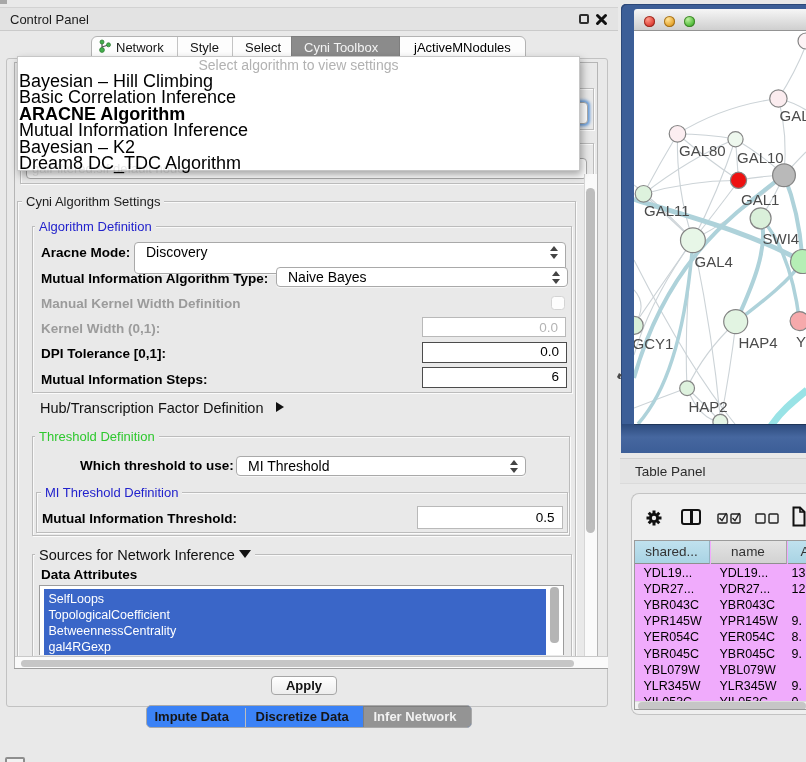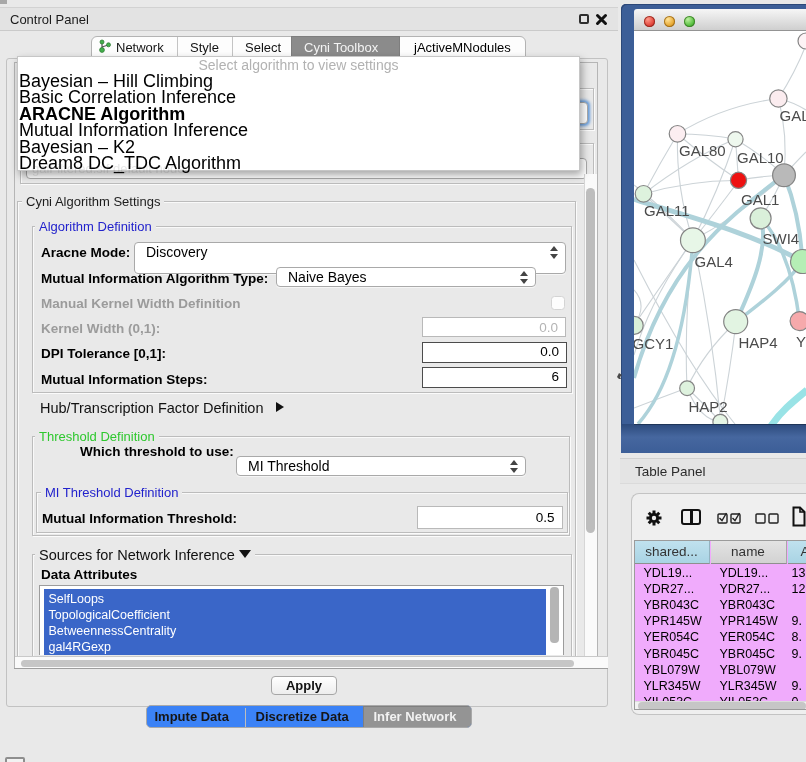--- a/index.html
+++ b/index.html
@@ -62,36 +62,36 @@
 
 <div class="abs etched" style="left:17px;top:201px;width:559px;height:456px;border-bottom:none;"></div>
 <div class="abs" style="left:22px;top:194px;background:#e9e9e9;padding:0 4px;font-size:13px;color:#1d1d1d;">Cyni Algorithm Settings</div>
 
 <div class="abs etched" style="left:32px;top:226px;width:540px;height:167px;"></div>
 <div class="abs" style="left:35px;top:219px;background:#e9e9e9;padding:0 4px;font-size:13px;color:#2222cc;">Algorithm Definition</div>
 
 <div class="abs blbl" style="left:41px;top:245px;">Aracne Mode:</div>
 <div class="combo" style="left:134px;top:241.5px;width:432px;height:32px;">Discovery<span class="carets"></span></div>
 <div class="abs blbl" style="left:41px;top:271px;">Mutual Information Algorithm Type:</div>
-<div class="combo" style="left:276px;top:266.5px;width:260px;height:20px;">Naive Bayes<span class="carets"></span></div>
+<div class="combo" style="left:276px;top:266.5px;width:292px;height:20px;">Naive Bayes<span class="carets"></span></div>
 <div class="abs blbl" style="left:41px;top:295.5px;color:#9b9b9b;">Manual Kernel Width Definition</div>
 <div class="abs" style="left:551px;top:296px;width:13.5px;height:13.5px;background:#fdfdfd;border:1px solid #d4d4d4;border-radius:3.5px;"></div>
 <div class="abs blbl" style="left:41px;top:320.5px;color:#9b9b9b;">Kernel Width (0,1):</div>
 <div class="fld" style="left:422px;top:316.5px;width:144px;height:20.5px;line-height:19px;color:#b4b4b4;">0.0</div>
 <div class="abs blbl" style="left:41px;top:346px;">DPI Tolerance [0,1]:</div>
 <div class="fld" style="left:422px;top:341.5px;width:145px;height:21px;line-height:18px;border:1.5px solid #4c4c4c;">0.0</div>
 <div class="abs blbl" style="left:41px;top:371.5px;">Mutual Information Steps:</div>
 <div class="fld" style="left:422px;top:366.5px;width:145px;height:21px;line-height:18px;border:1.5px solid #4c4c4c;">6</div>
 
 <div class="abs" style="left:40px;top:400px;font-size:14.5px;color:#111;">Hub/Transcription Factor Definition</div>
 <div class="abs" style="left:276px;top:402px;width:0;height:0;border-left:8px solid #111;border-top:5.5px solid transparent;border-bottom:5.5px solid transparent;"></div>
 
 <div class="abs etched" style="left:32px;top:436px;width:538px;height:100px;"></div>
 <div class="abs" style="left:35px;top:429px;background:#e9e9e9;padding:0 4px;font-size:13px;color:#2ec82e;">Threshold Definition</div>
-<div class="abs blbl" style="left:80px;top:444px;">Which threshold to use:</div>
+<div class="abs blbl" style="left:80px;top:458px;">Which threshold to use:</div>
 <div class="combo" style="left:236px;top:455.5px;width:290px;height:20px;">MI Threshold<span class="carets"></span></div>
 
 <div class="abs etched" style="left:36px;top:492px;width:532px;height:41px;"></div>
 <div class="abs" style="left:41px;top:485px;background:#e9e9e9;padding:0 4px;font-size:13px;color:#2222cc;">MI Threshold Definition</div>
 <div class="abs blbl" style="left:42px;top:511px;">Mutual Information Threshold:</div>
 <div class="fld" style="left:416.5px;top:506px;width:146px;height:23px;line-height:21px;">0.5</div>
 
 <div class="abs etched" style="left:32px;top:554px;width:540px;height:103px;border-bottom:none;"></div>
 <div class="abs" style="left:35px;top:547px;background:#e9e9e9;padding:0 4px;font-size:14.5px;color:#111;">Sources for Network Inference <span style="display:inline-block;width:0;height:0;border-top:8px solid #111;border-left:6px solid transparent;border-right:6px solid transparent;vertical-align:2px;"></span></div>
 <div class="abs blbl" style="left:41px;top:567px;">Data Attributes</div>

